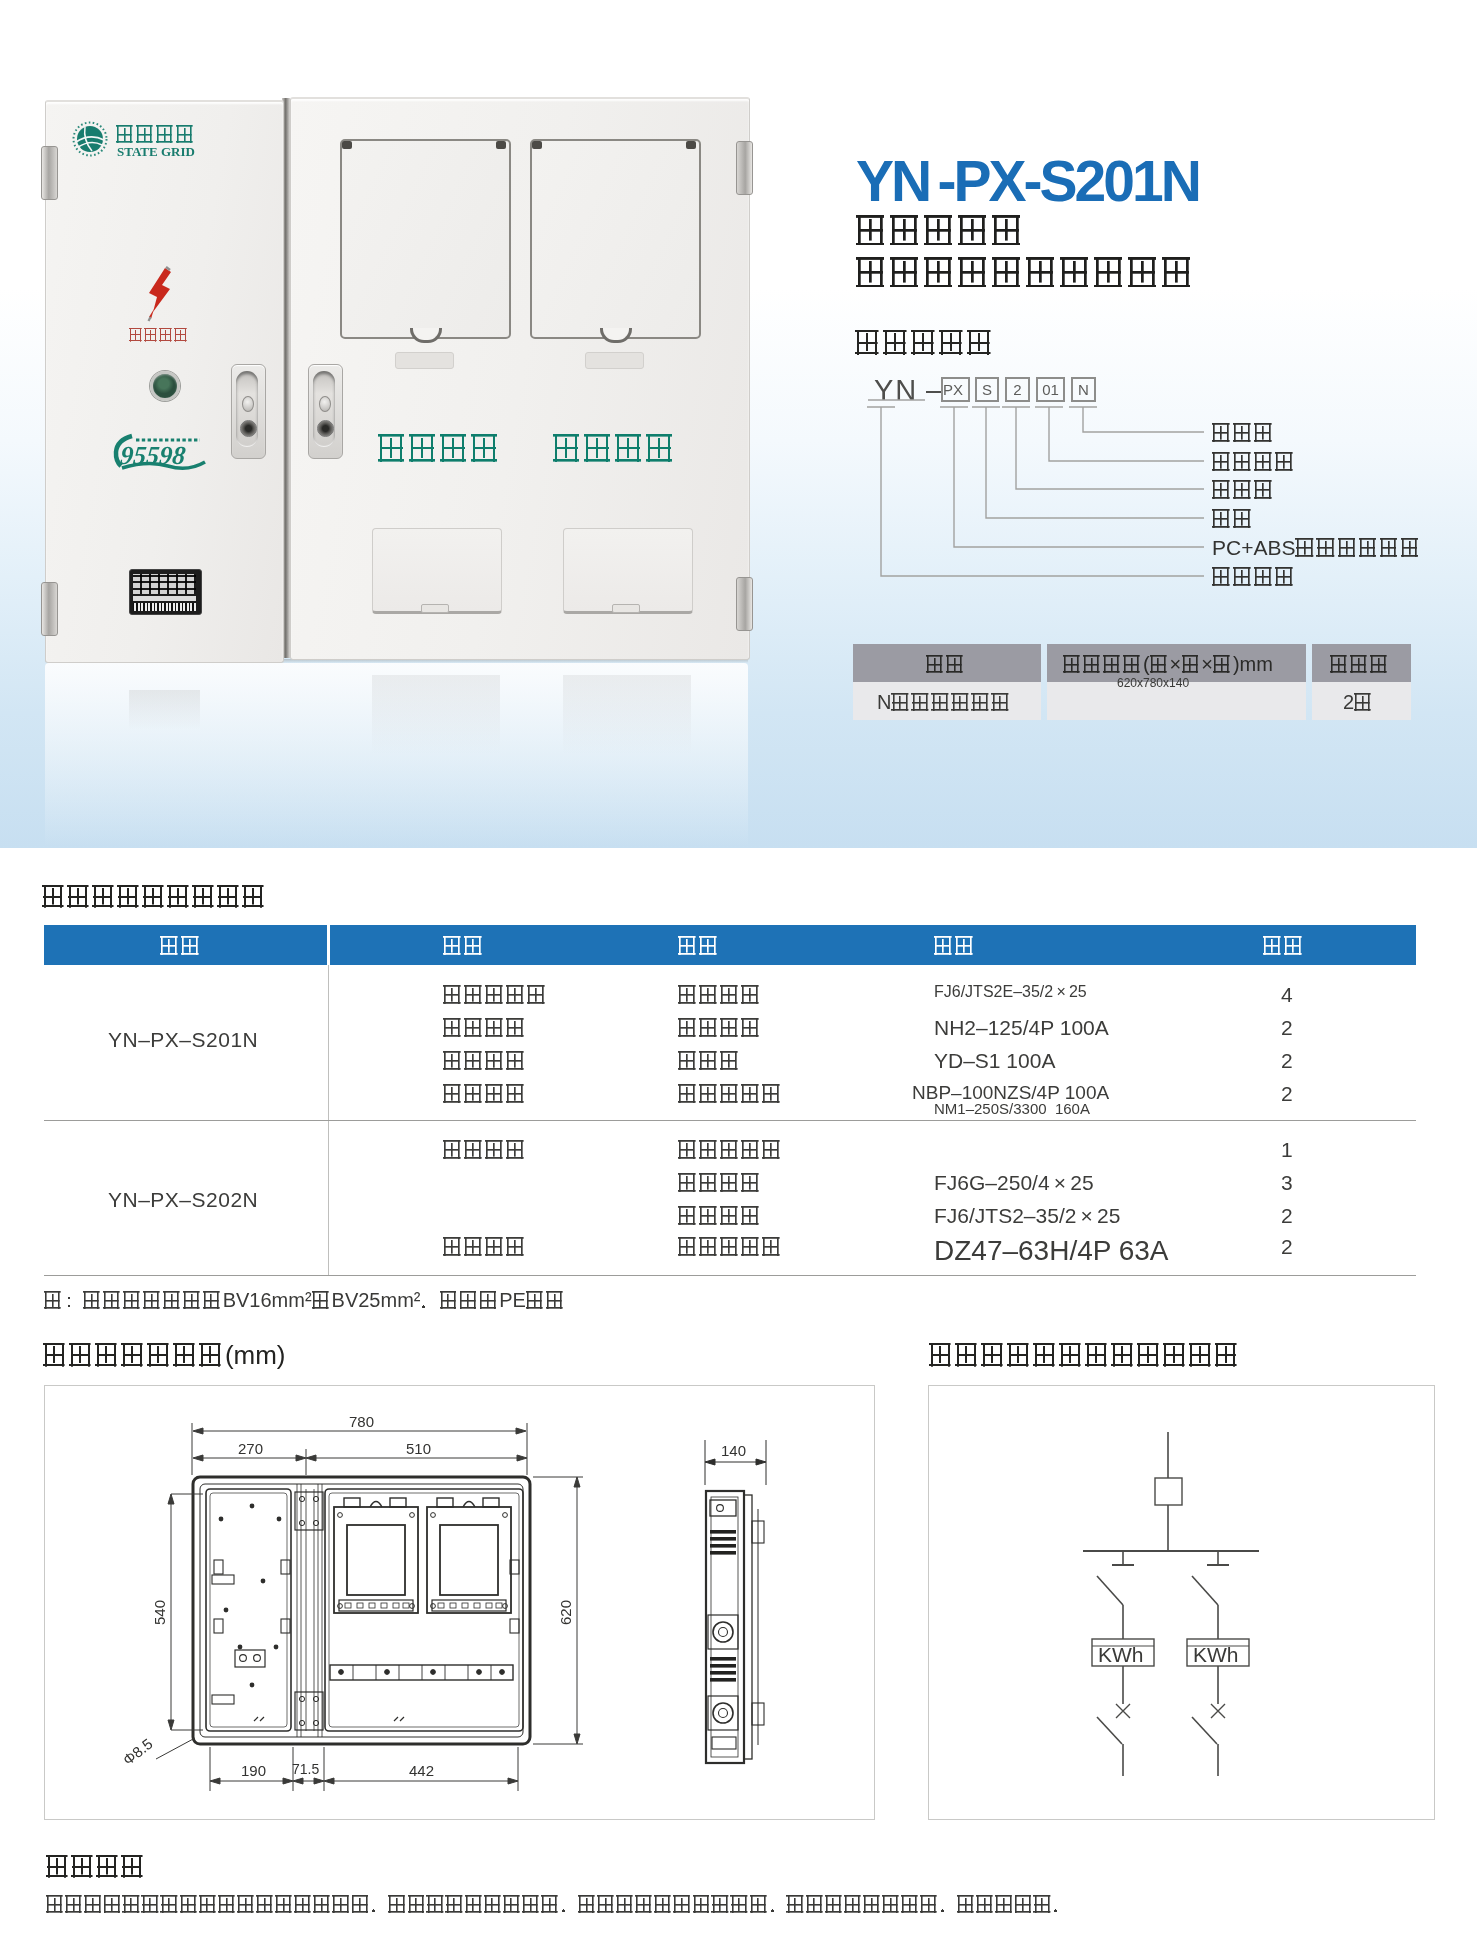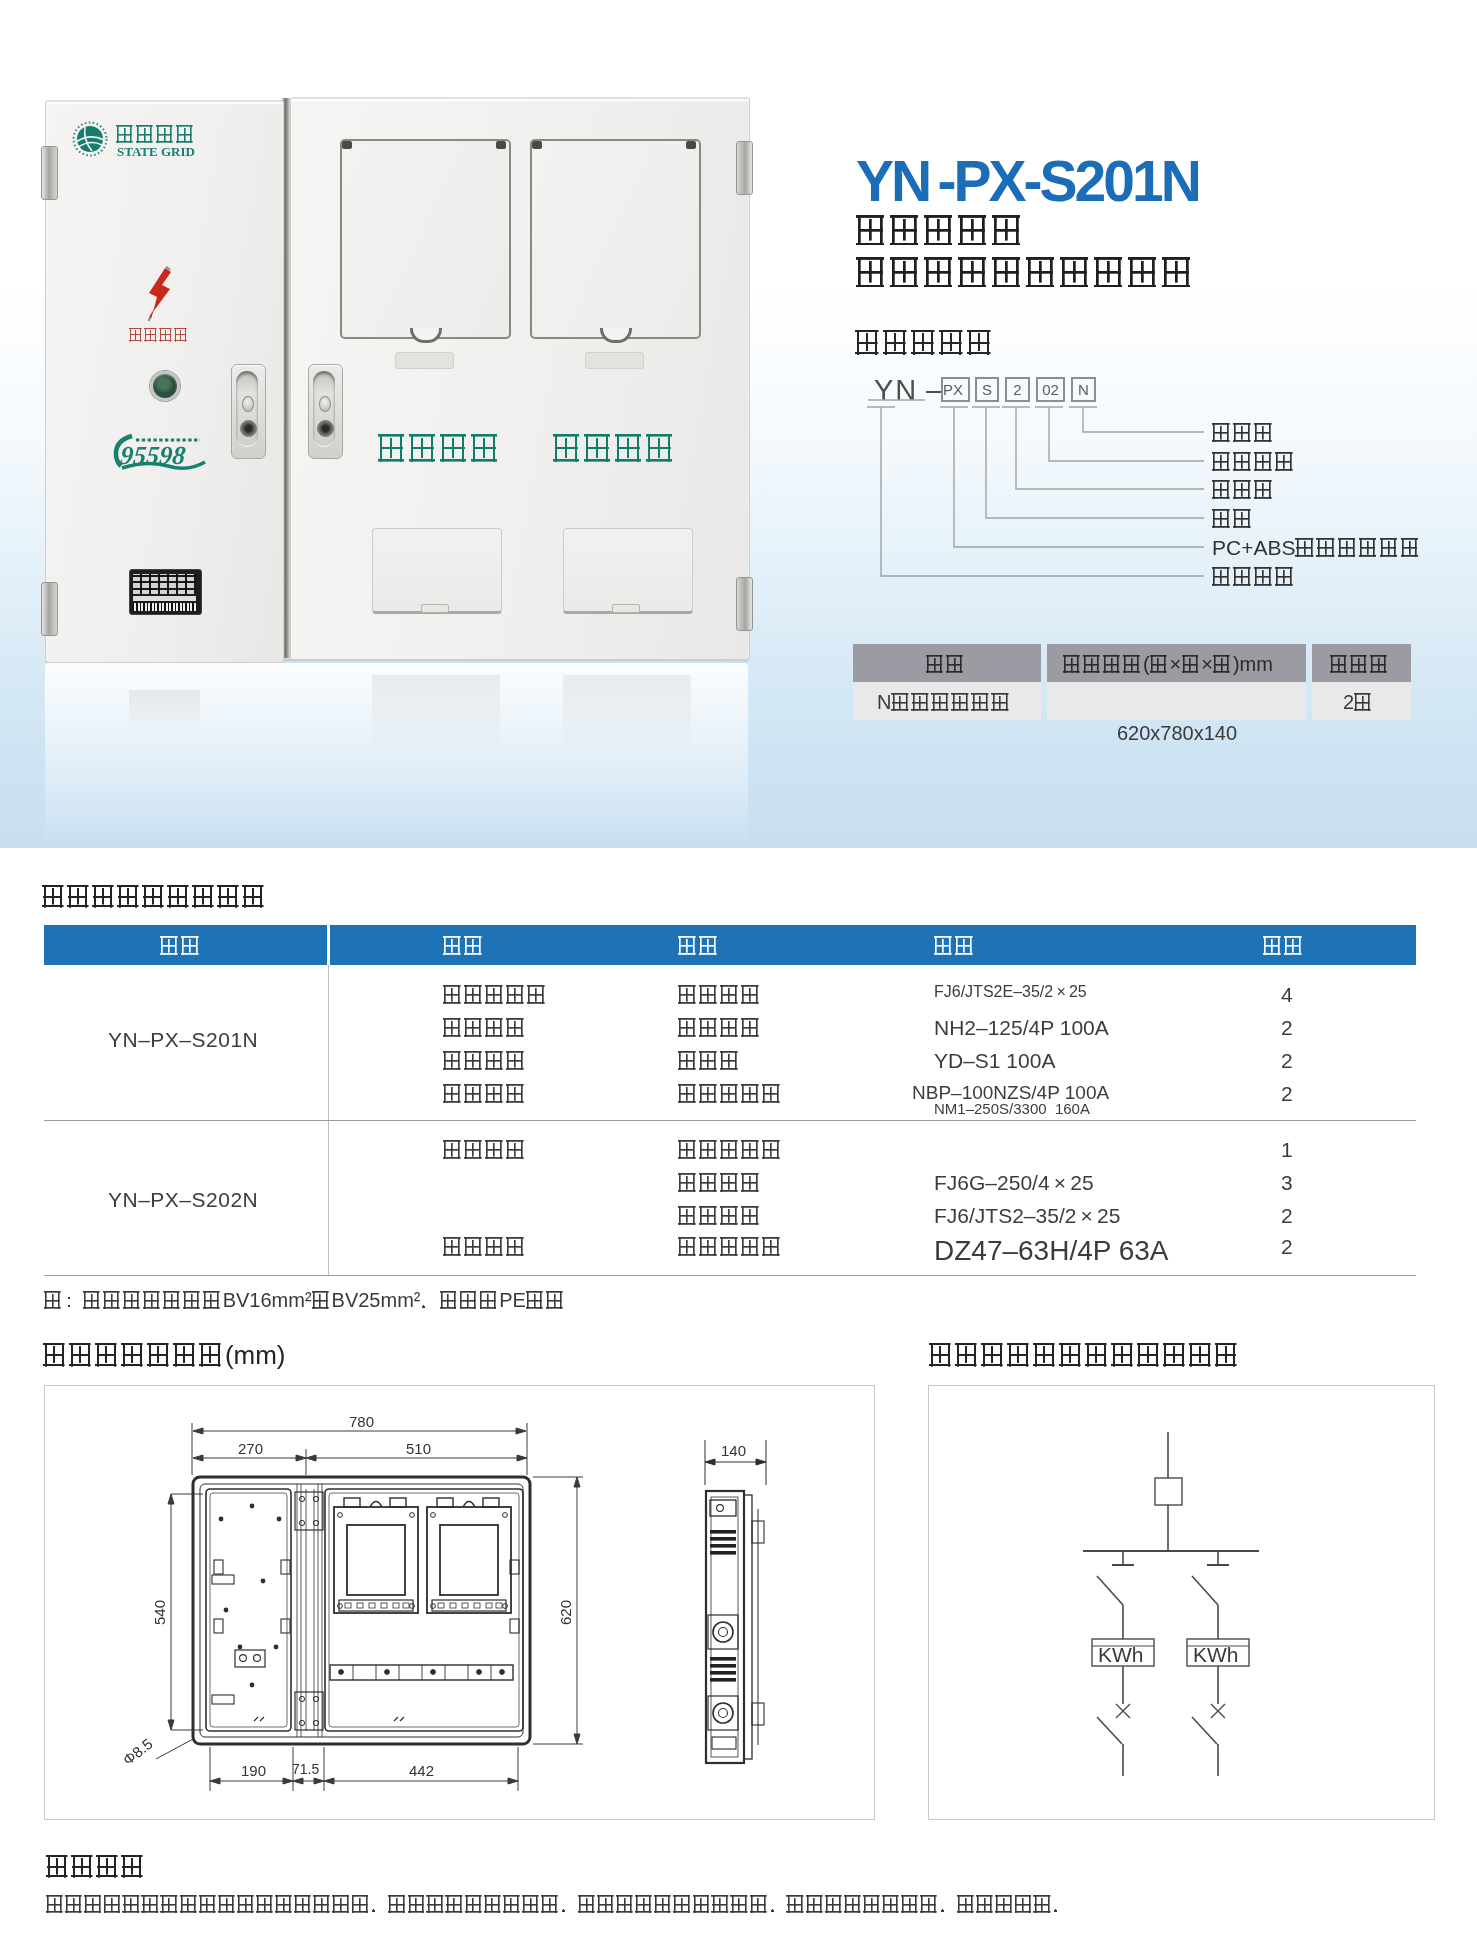--- a/index.html
+++ b/index.html
@@ -126,21 +126,21 @@
 
 <div class="t" style="left:856px;top:253px;font-size:34px;font-weight:bold;--c:#1f1f1d"><i></i><i></i><i></i><i></i><i></i><i></i><i></i><i></i><i></i><i></i></div>
 
 <div class="t" style="left:855px;top:327px;font-size:28px;font-weight:bold;--c:#252523"><i></i><i></i><i></i><i></i><i></i></div>
 
 <div class="t" style="left:874px;top:374px;font-size:29px;--c:#4e4e4c;letter-spacing:2px">YN –</div>
 
 <div class="abs" style="left:941px;top:377px;width:25px;height:21px;border:2px solid #8d8d8b;color:#5c5c5a;font-size:15px;text-align:left;line-height:21px">PX</div>
 <div class="abs" style="left:975px;top:377px;width:20px;height:21px;border:2px solid #8d8d8b;color:#5c5c5a;font-size:15px;text-align:center;line-height:21px">S</div>
 <div class="abs" style="left:1005px;top:377px;width:21px;height:21px;border:2px solid #8d8d8b;color:#5c5c5a;font-size:15px;text-align:center;line-height:21px">2</div>
-<div class="abs" style="left:1036px;top:377px;width:25px;height:21px;border:2px solid #8d8d8b;color:#5c5c5a;font-size:15px;text-align:center;line-height:21px">02</div>
+<div class="abs" style="left:1036px;top:377px;width:25px;height:21px;border:2px solid #8d8d8b;color:#5c5c5a;font-size:15px;text-align:center;line-height:21px">01</div>
 <div class="abs" style="left:1071px;top:377px;width:21px;height:21px;border:2px solid #8d8d8b;color:#5c5c5a;font-size:15px;text-align:center;line-height:21px">N</div>
 
 <svg class="abs" style="left:850px;top:360px" width="400" height="230" viewBox="0 0 400 230">
 <g stroke="#a2a2a0" stroke-width="1.4" fill="none">
 <path d="M18 40 h57"></path>
 <path d="M17 47 h28 M90 47 h28 M122 47 h28 M152 47 h28 M185 47 h28 M219 47 h28"></path>
 <path d="M31 47 V216 H354"></path>
 <path d="M104 47 V187 H354"></path>
 <path d="M136 47 V158 H354"></path>
 <path d="M166 47 V129 H354"></path>
@@ -170,21 +170,21 @@
 <div class="abs" style="left:1312px;top:682px;width:99px;height:38px;background:#e9e9eb"></div>
 
 <div class="t" style="left:926px;top:653px;font-size:20px;--c:#2a2a28"><i></i><i></i></div>
 
 <div class="t" style="left:1063px;top:653px;font-size:20px;--c:#2a2a28"><i></i><i></i><i></i><i></i>(<i></i>×<i></i>×<i></i>)mm</div>
 
 <div class="t" style="left:1330px;top:653px;font-size:20px;--c:#2a2a28"><i></i><i></i><i></i></div>
 
 <div class="t" style="left:877px;top:691px;font-size:20px;--c:#3a3a38">N<i></i><i></i><i></i><i></i><i></i><i></i></div>
 
-<div class="t" style="left:1117px;top:722px;font-size:20px;--c:#3a3a38">620x780x140</div>
+<div class="t" style="left:1117px;top:676px;font-size:12px;--c:#3a3a38">620x780x140</div>
 
 <div class="t" style="left:1343px;top:691px;font-size:20px;--c:#3a3a38">2<i></i></div>
 
 <div class="t" style="left:42px;top:882px;font-size:25px;font-weight:bold;--c:#232321"><i></i><i></i><i></i><i></i><i></i><i></i><i></i><i></i><i></i></div>
 
 <div class="abs" style="left:44px;top:925px;width:283px;height:40px;background:#1e72b6"></div>
 <div class="abs" style="left:330px;top:925px;width:1086px;height:40px;background:#1e72b6"></div>
 
 <div class="t" style="left:160px;top:934px;font-size:21px;--c:#fff;letter-spacing:6px"><i></i><i></i></div>
 

